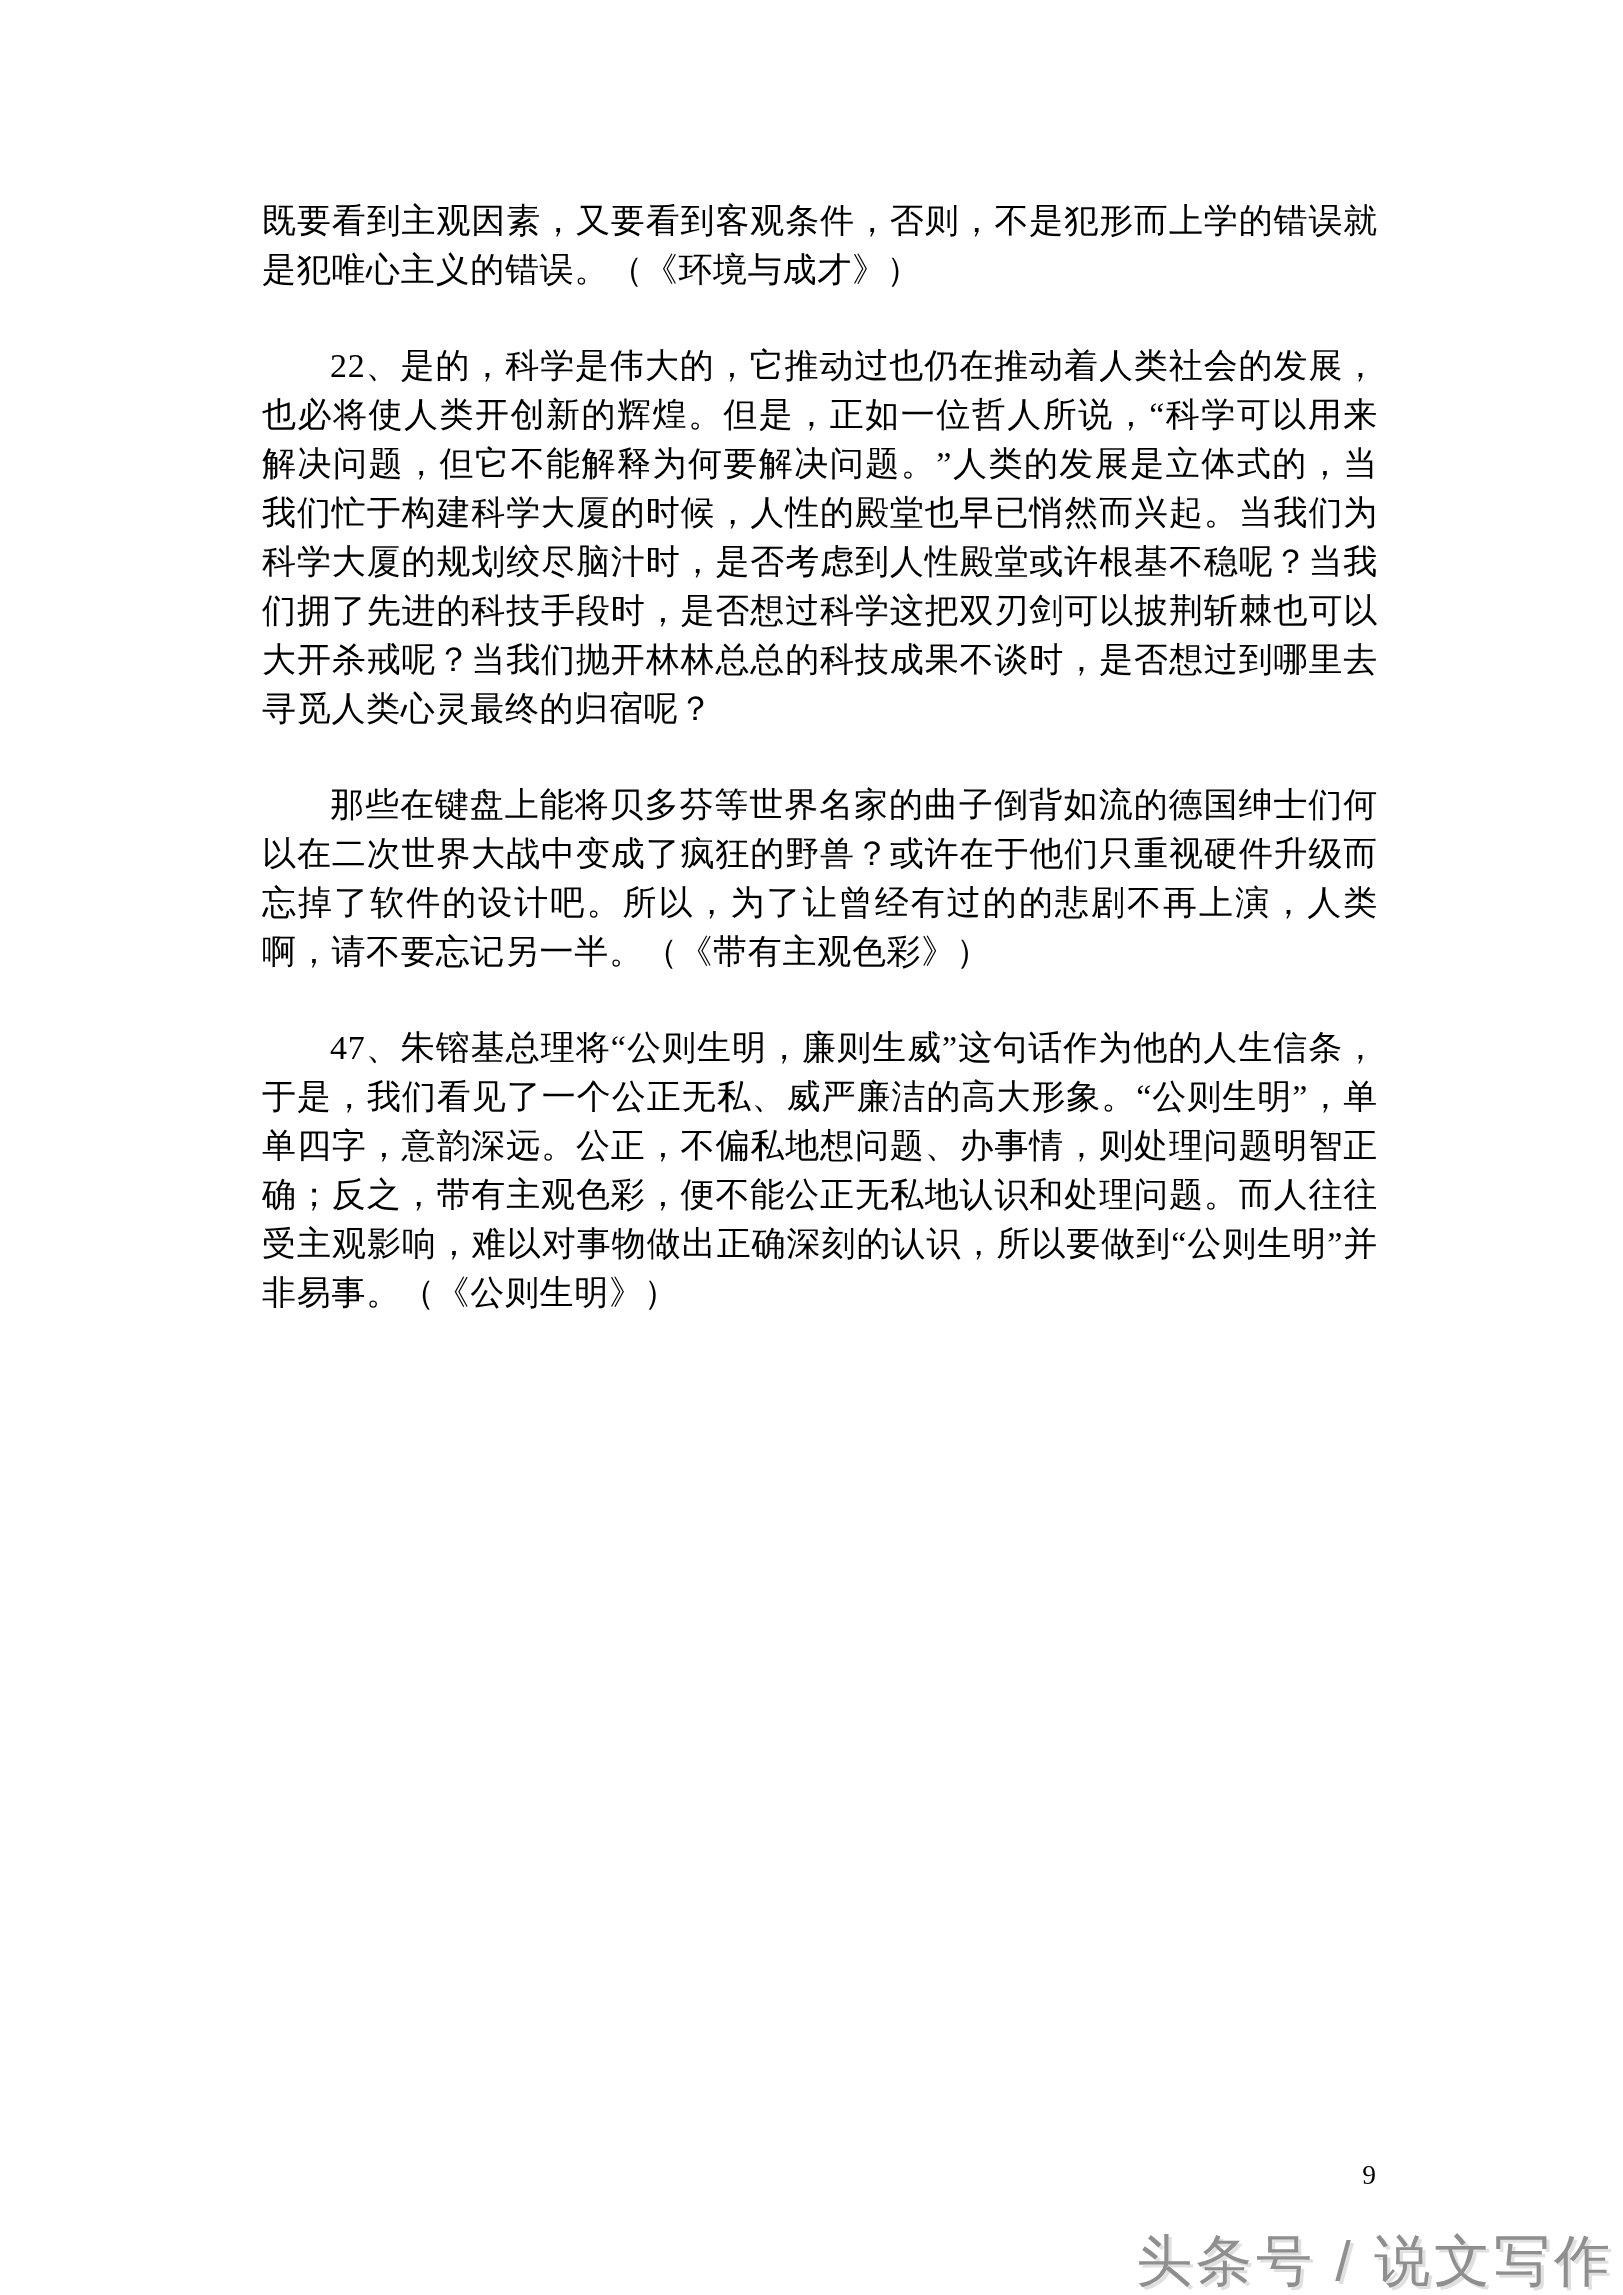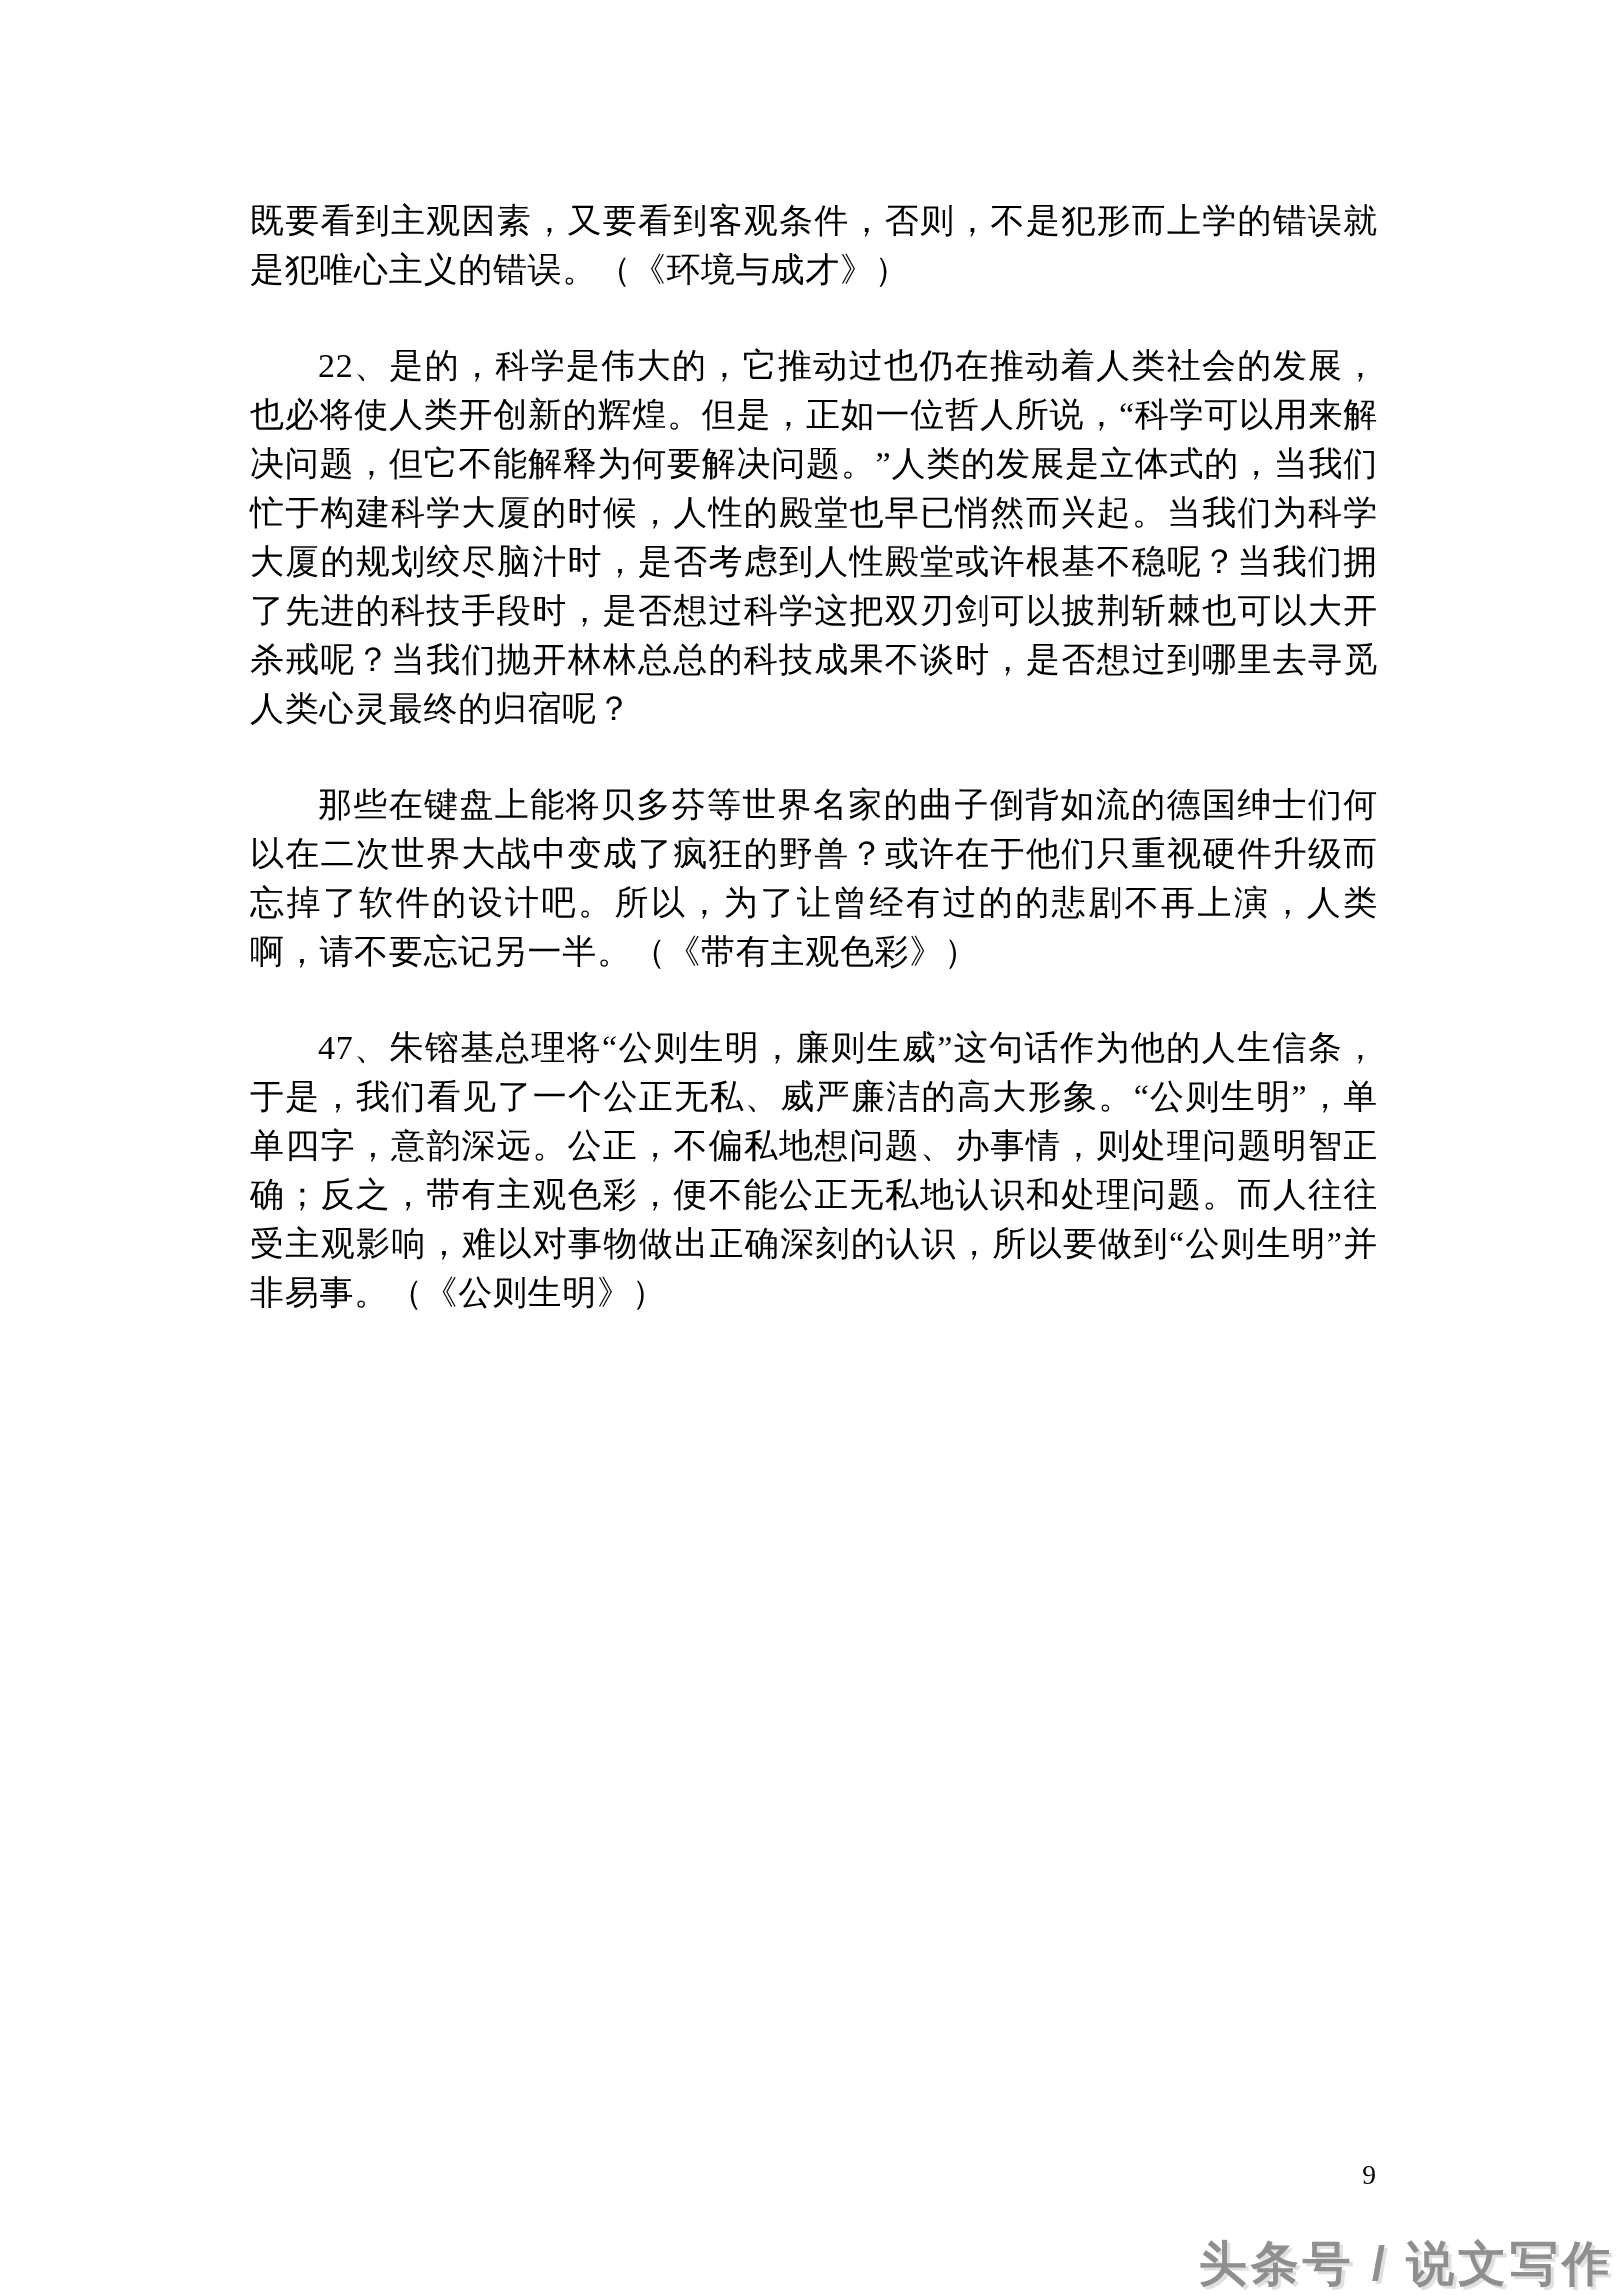--- a/index.html
+++ b/index.html
@@ -24,42 +24,42 @@
     left: 250px;
     top: 196px;
     width: 1128px;
     color: #000000;
     font-size: 34px;
     line-height: 49px;
     text-align: justify;
     letter-spacing: 0.7px;
   }
   .content p {
-    margin: 0 0 47px 0;
+    margin: 0 0 47px 12px;
     text-indent: 2em;
     word-break: break-all;
   }
   .content p.noindent {
     text-indent: 0;
   }
   .page-number {
     position: absolute;
     right: 247px;
     top: 2159px;
     font-size: 27.5px;
     color: #000000;
     font-family: "Liberation Serif", "DejaVu Serif", serif;
   }
   .watermark {
     position: absolute;
     right: 9.2px;
     bottom: 3.9px;
-    font-size: 48px;
+    font-size: 56px;
     line-height: 1.1;
-    font-weight: 700;
+    font-weight: 400;
     color: #8f8f8f;
     letter-spacing: 3.9px;
     font-family: "Liberation Sans", "DejaVu Sans", sans-serif;
     text-shadow: 3.3px 2.6px 0 rgba(0,0,0,0.12);
     white-space: nowrap;
   }
 </style>
 </head>
 <body>
 

